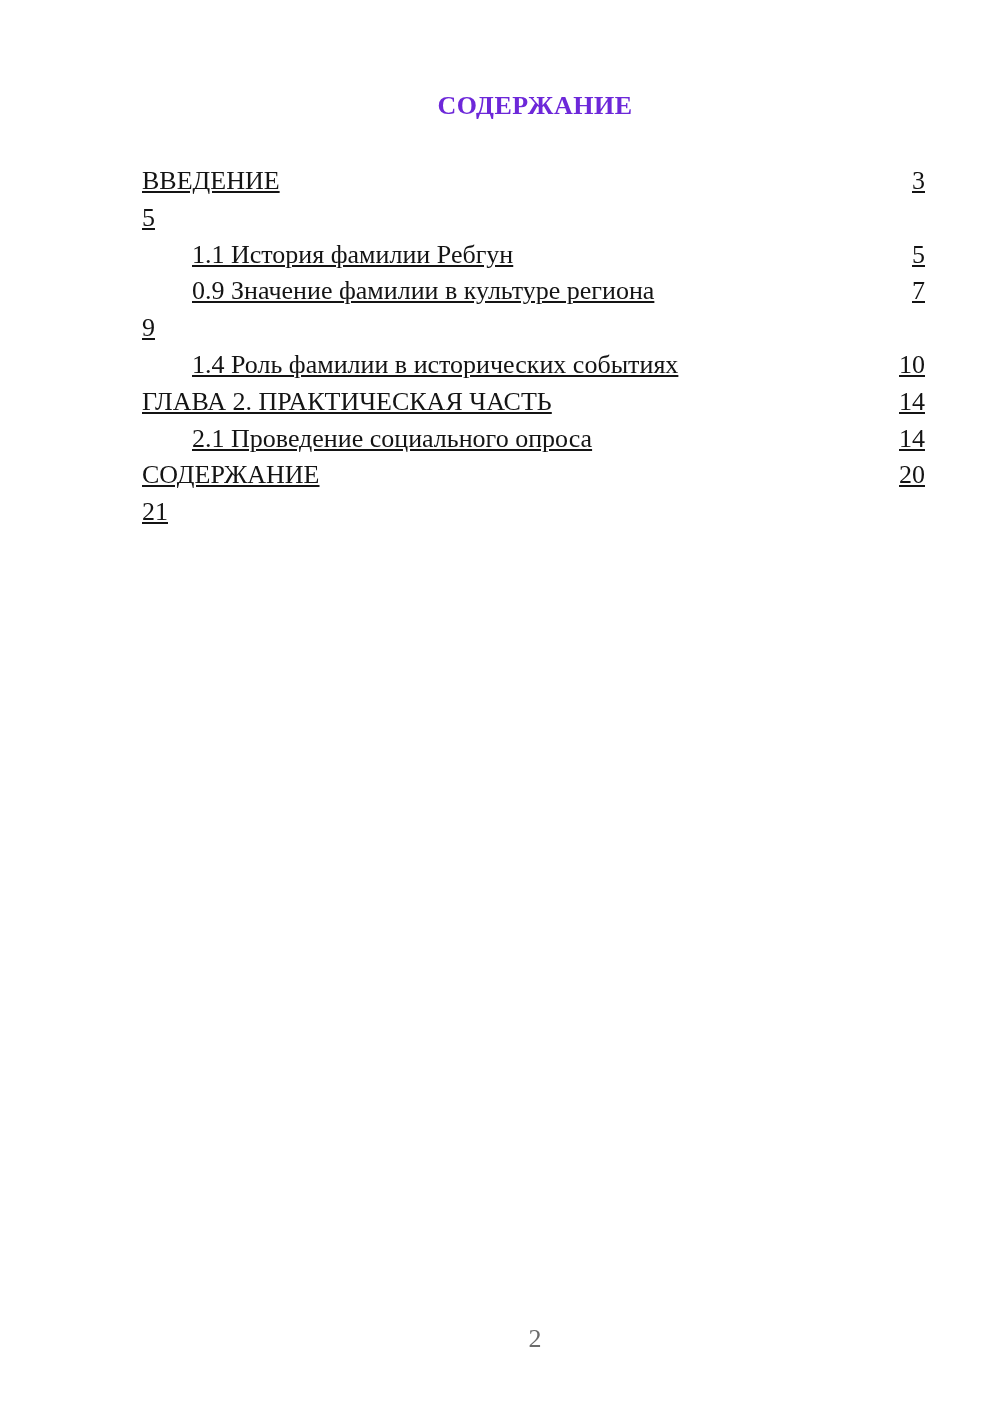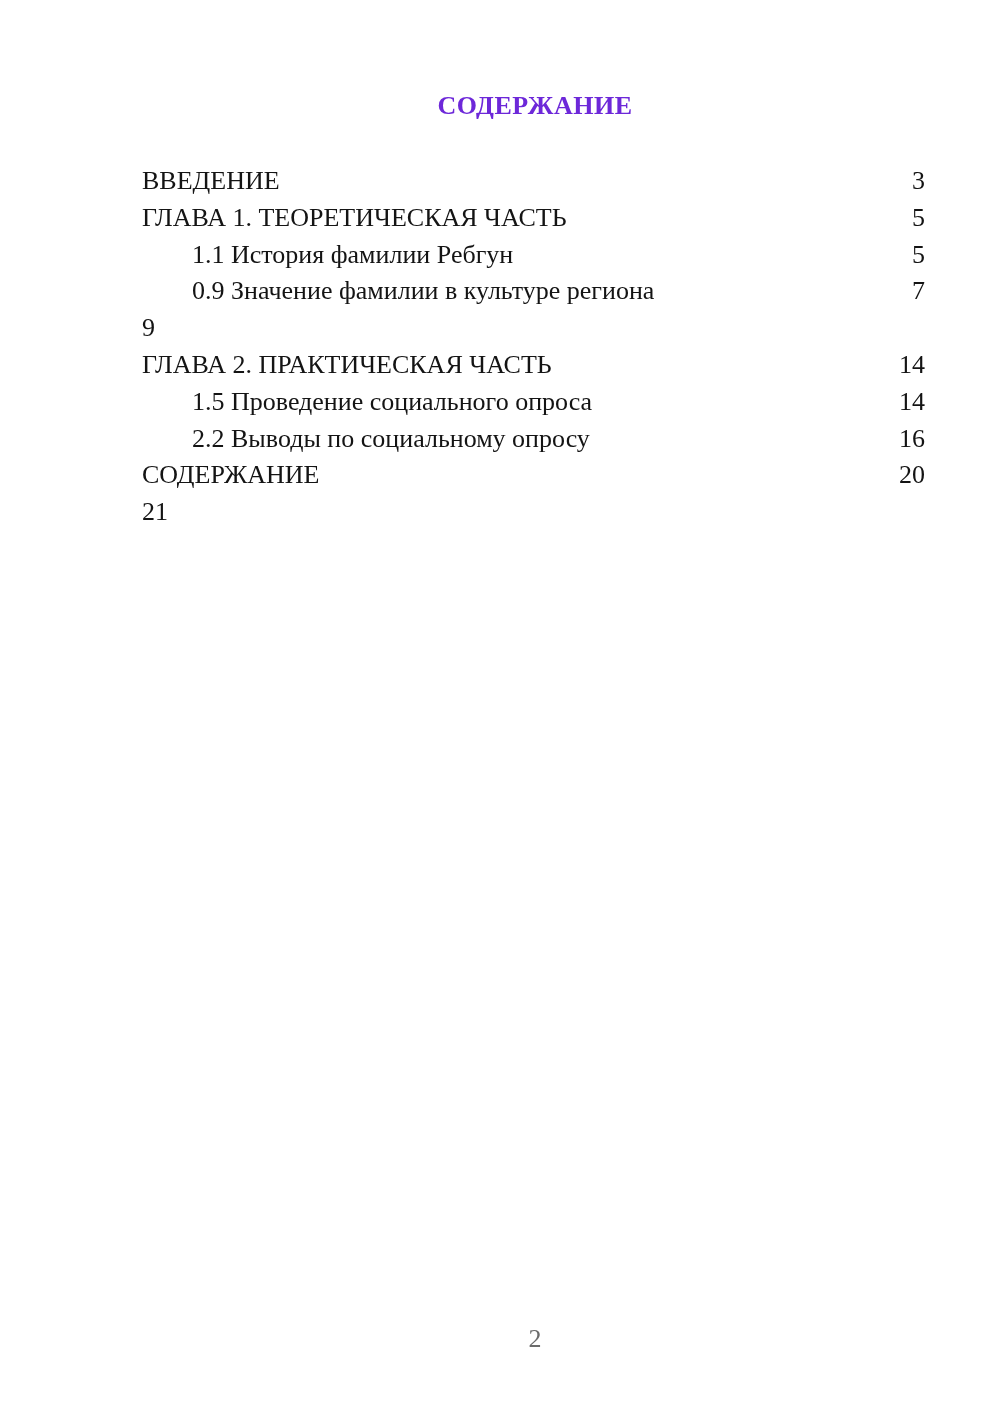--- a/index.html
+++ b/index.html
@@ -40,20 +40,21 @@
     top: 163px;
   }
   .toc-row {
     display: flex;
     justify-content: space-between;
     align-items: flex-start;
     font-size: 26px;
     line-height: 36.8px;
     height: 36.8px;
     white-space: nowrap;
+    text-decoration: underline;
   }
   .toc-row .label {
     color: #141414;
   }
   .toc-row.sub .label {
     padding-left: 50px;
   }
   .toc-row .pagenum {
     color: #141414;
     padding-right: 3px;
@@ -74,45 +75,44 @@
 
 <div class="page">
   <h1 class="title">СОДЕРЖАНИЕ</h1>
 
   <div class="toc" id="toc">
       <div class="toc-row">
         <span class="label">ВВЕДЕНИЕ</span>
         <span class="pagenum">3</span>
       </div>
       <div class="toc-row">
-        <span class="label">ГЛАВА 1. ТЕОРЕТИЧЕСКАЯ ЧАСТЬ</span>
         <span class="pagenum">5</span>
       </div>
       <div class="toc-row sub">
         <span class="label">1.1 История фамилии Ребгун</span>
         <span class="pagenum">5</span>
       </div>
       <div class="toc-row sub">
         <span class="label">0.9 Значение фамилии в культуре региона</span>
         <span class="pagenum">7</span>
       </div>
       <div class="toc-row sub">
         <span class="pagenum">9</span>
       </div>
+      <div class="toc-row sub">
+        <span class="label">1.4 Роль фамилии в исторических событиях</span>
+        <span class="pagenum">10</span>
+      </div>
       <div class="toc-row">
         <span class="label">ГЛАВА 2. ПРАКТИЧЕСКАЯ ЧАСТЬ</span>
         <span class="pagenum">14</span>
       </div>
       <div class="toc-row sub">
-        <span class="label">1.5 Проведение социального опроса</span>
+        <span class="label">2.1 Проведение социального опроса</span>
         <span class="pagenum">14</span>
-      </div>
-      <div class="toc-row sub">
-        <span class="label">2.2 Выводы по социальному опросу</span>
-        <span class="pagenum">16</span>
       </div>
       <div class="toc-row">
         <span class="label">СОДЕРЖАНИЕ</span>
         <span class="pagenum">20</span>
       </div>
       <div class="toc-row">
         <span class="pagenum">21</span>
       </div>
     </div>
 

